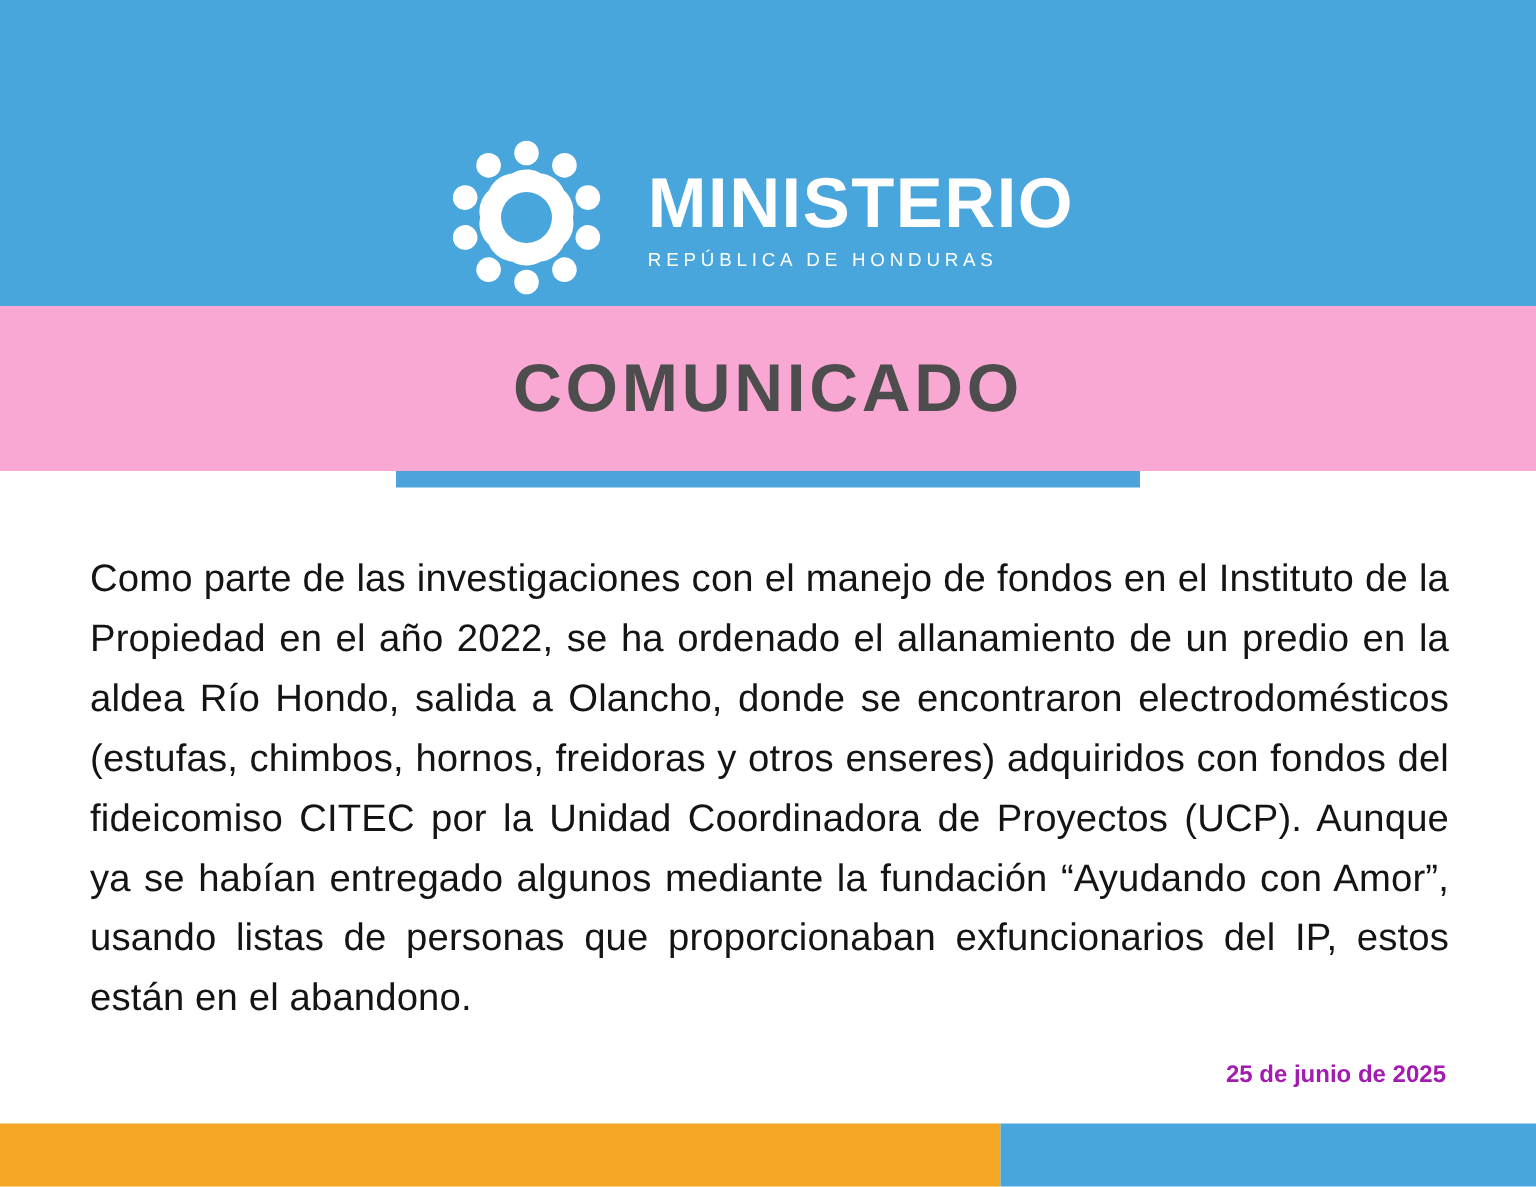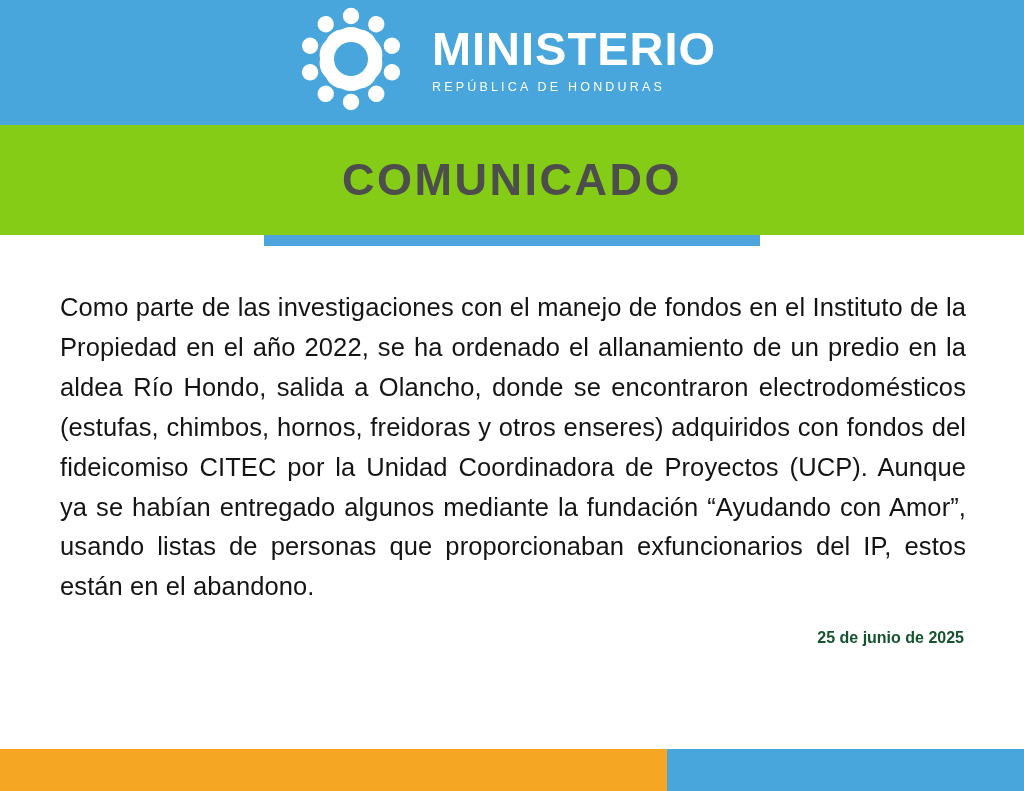--- a/index.html
+++ b/index.html
@@ -17,24 +17,24 @@
     position: relative;
     width: 1024px;
     height: 791px;
     background: #ffffff;
     display: flex;
     flex-direction: column;
   }
 
   
   .header {
-    height: 125px;
+    height: 204px;
     background: #48a6dd;
     display: flex;
-    align-items: flex-start;
+    align-items: flex-end;
     justify-content: center;
     flex: 0 0 auto;
   }
   .brand {
     display: flex;
     align-items: center;
     gap: 22px;
     transform: translateX(-8px);
   }
   .emblem {
@@ -64,21 +64,21 @@
   .brand-sub {
     font-size: 12.5px;
     letter-spacing: 3.2px;
     margin-top: 8px;
     font-weight: normal;
   }
 
   
   .title-band {
     height: 110px;
-    background: #84cc16;
+    background: #f9a8d4;
     display: flex;
     align-items: center;
     justify-content: center;
     flex: 0 0 auto;
   }
   .title-band h1 {
     margin: 0;
     font-size: 45px;
     font-weight: bold;
     color: #4d4d4d;
@@ -112,21 +112,21 @@
     color: #141414;
     text-align: justify;
     text-justify: inter-word;
     letter-spacing: 0.1px;
   }
   .date-line {
     margin-top: 22px;
     text-align: right;
     font-size: 16px;
     font-weight: bold;
-    color: #14532d;
+    color: #a21caf;
     padding-right: 2px;
   }
 
   
   .footer {
     height: 42px;
     display: flex;
     flex: 0 0 auto;
   }
   .footer-left {

